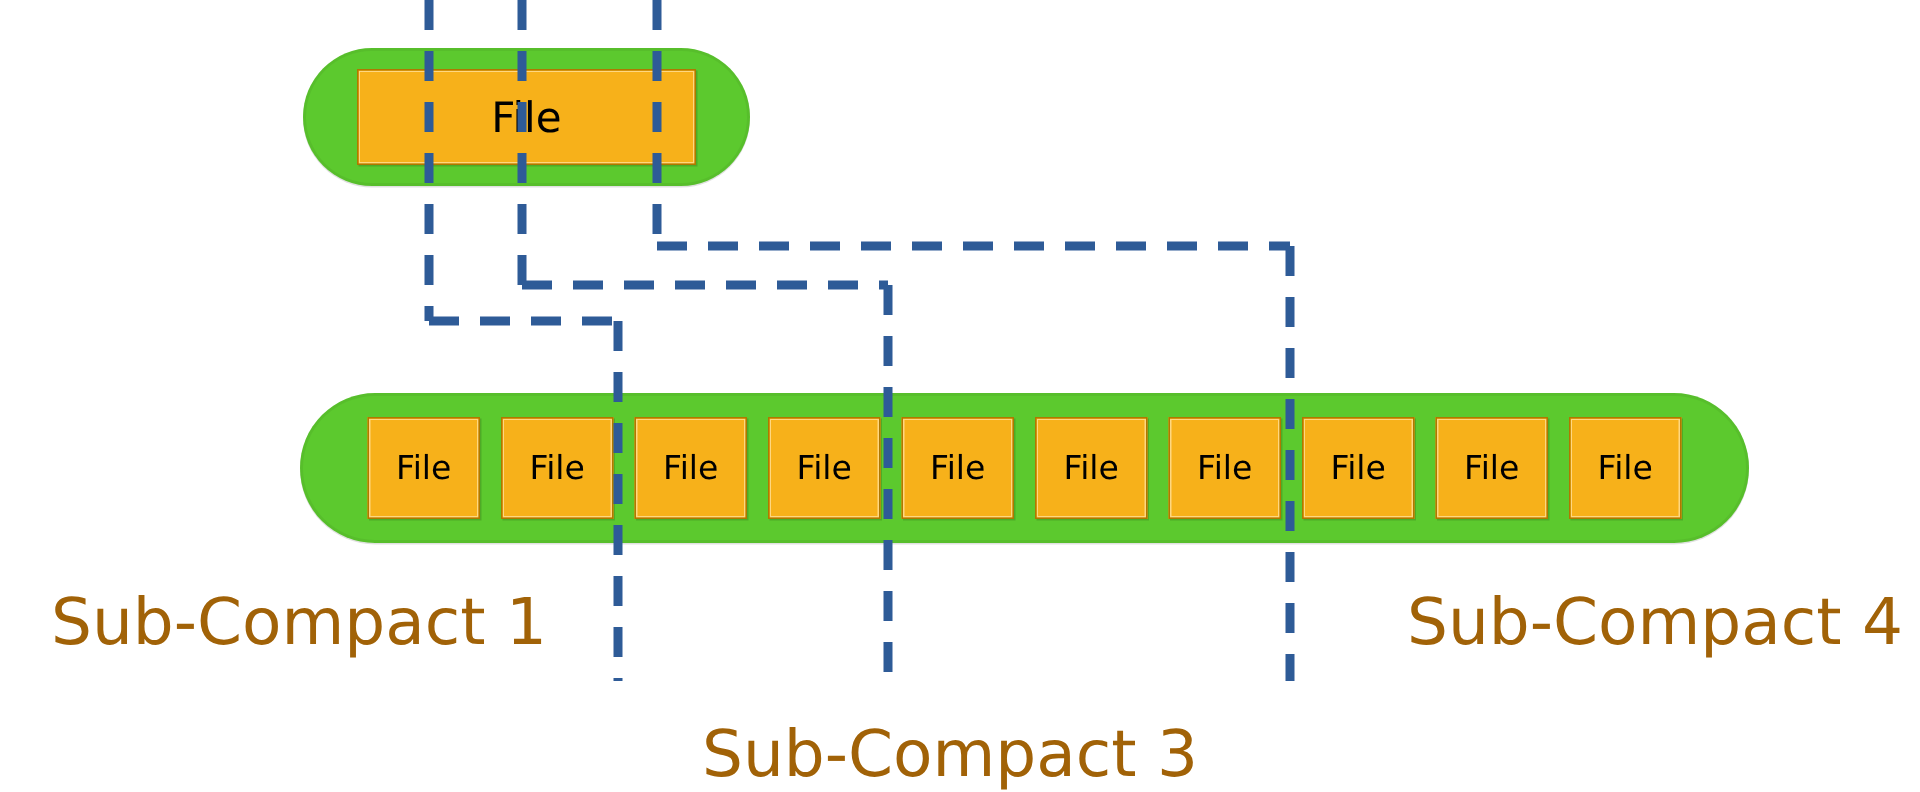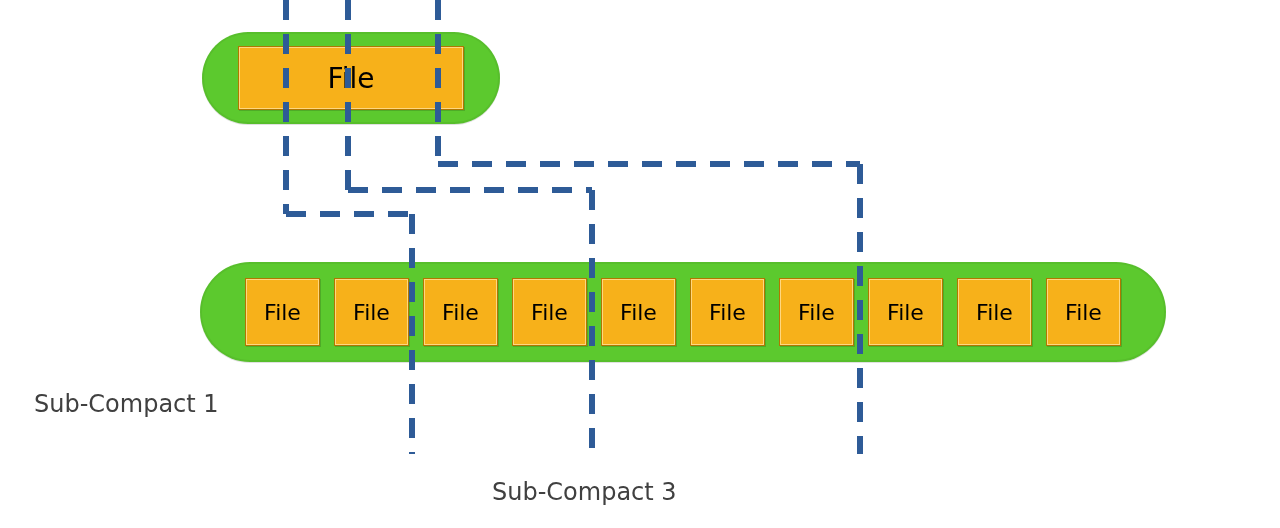--- a/index.html
+++ b/index.html
@@ -62,22 +62,22 @@
   .row {
     display: flex;
     gap: 14px;
     padding: 0 40px;
     width: 100%;
     box-sizing: border-box;
     justify-content: center;
   }
   .label {
     position: absolute;
-    color: #404040;
-    font-size: 24px;
+    color: #a16207;
+    font-size: 43px;
     font-weight: 500;
     white-space: nowrap;
   }
   svg.overlay {
     position: absolute;
     left: 0;
     top: 0;
     width: 1280px;
     height: 528px;
     pointer-events: none;
@@ -101,21 +101,22 @@
       <div class="file-box file-row">File</div>
       <div class="file-box file-row">File</div>
       <div class="file-box file-row">File</div>
       <div class="file-box file-row">File</div>
       <div class="file-box file-row">File</div>
       <div class="file-box file-row">File</div>
     </div>
   </div>
 
   <div class="label" style="left:34px;  top:390px;">Sub-Compact 1</div>
-  <div class="label" style="left:492px; top:478px;">Sub-Compact 3</div>
+  <div class="label" style="left:468px; top:478px;">Sub-Compact 3</div>
+  <div class="label" style="left:938px; top:390px;">Sub-Compact 4</div>
 
   <svg class="overlay" viewBox="0 0 1280 528">
     <g stroke="#2e5b97" stroke-width="6" stroke-dasharray="20 14" fill="none" stroke-linecap="butt">
 
       <line x1="286" y1="0" x2="286" y2="214"></line>
       <line x1="348" y1="0" x2="348" y2="190"></line>
       <line x1="438" y1="0" x2="438" y2="164"></line>
 
       <line x1="286" y1="214" x2="412" y2="214"></line>
       <line x1="348" y1="190" x2="592" y2="190"></line>

